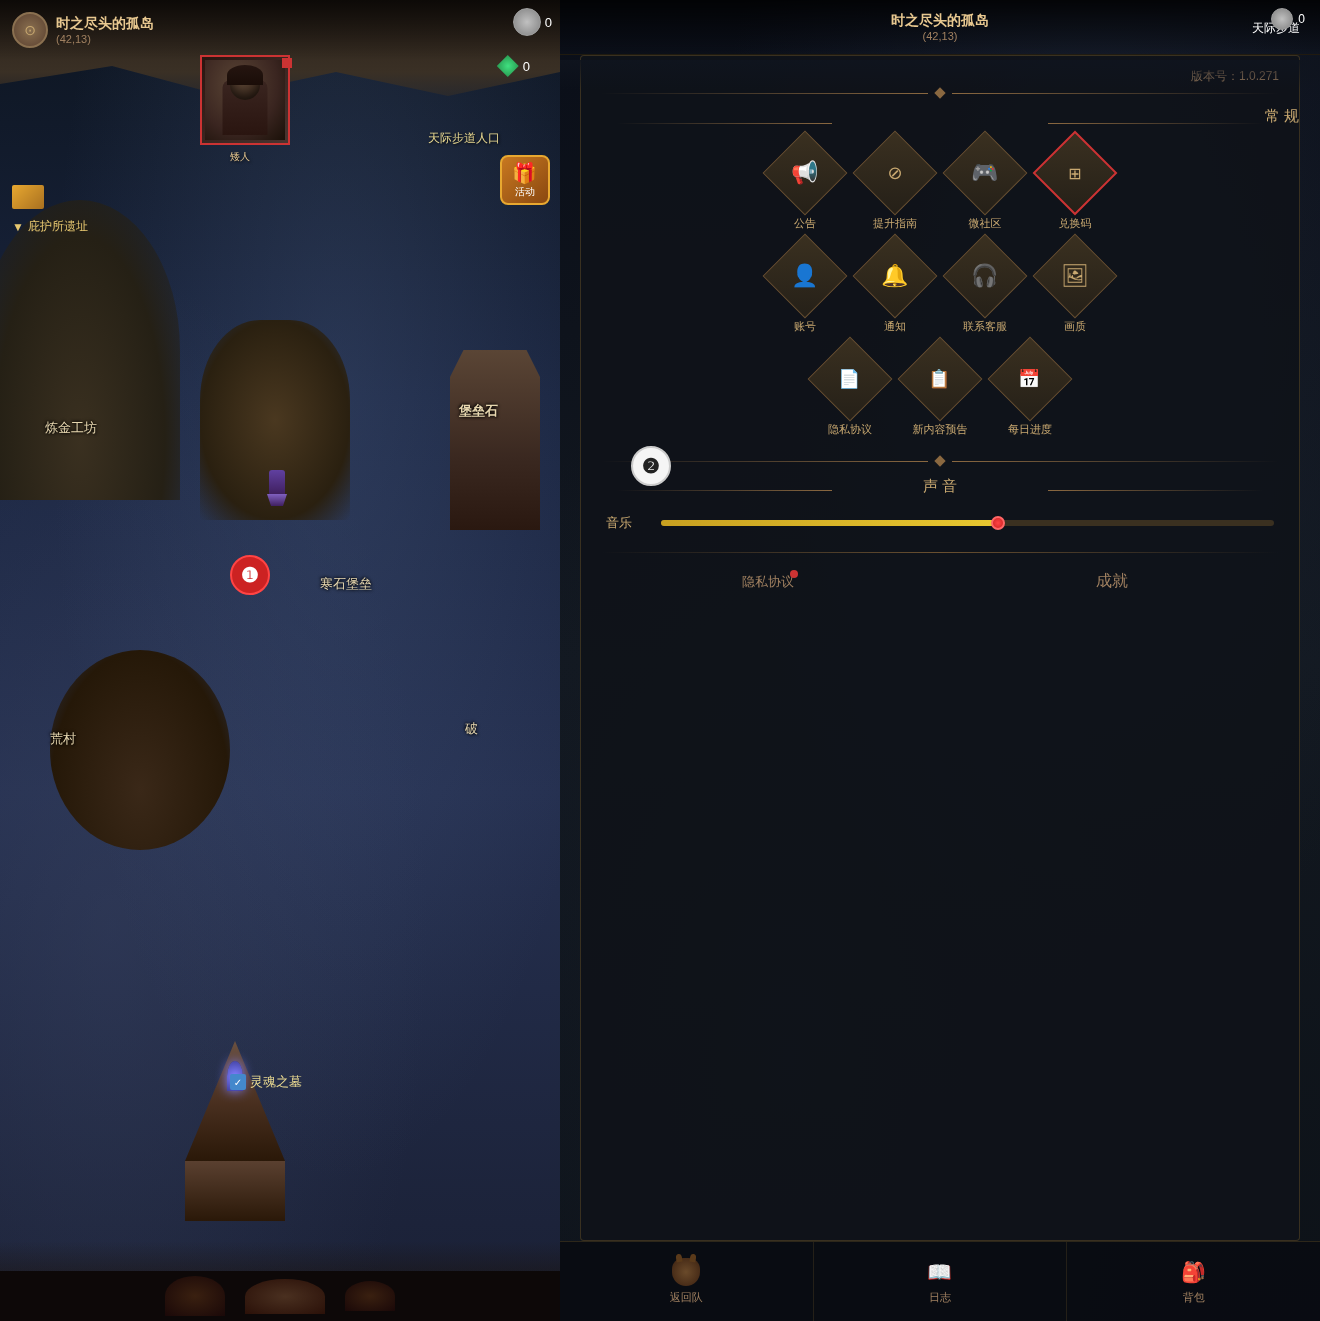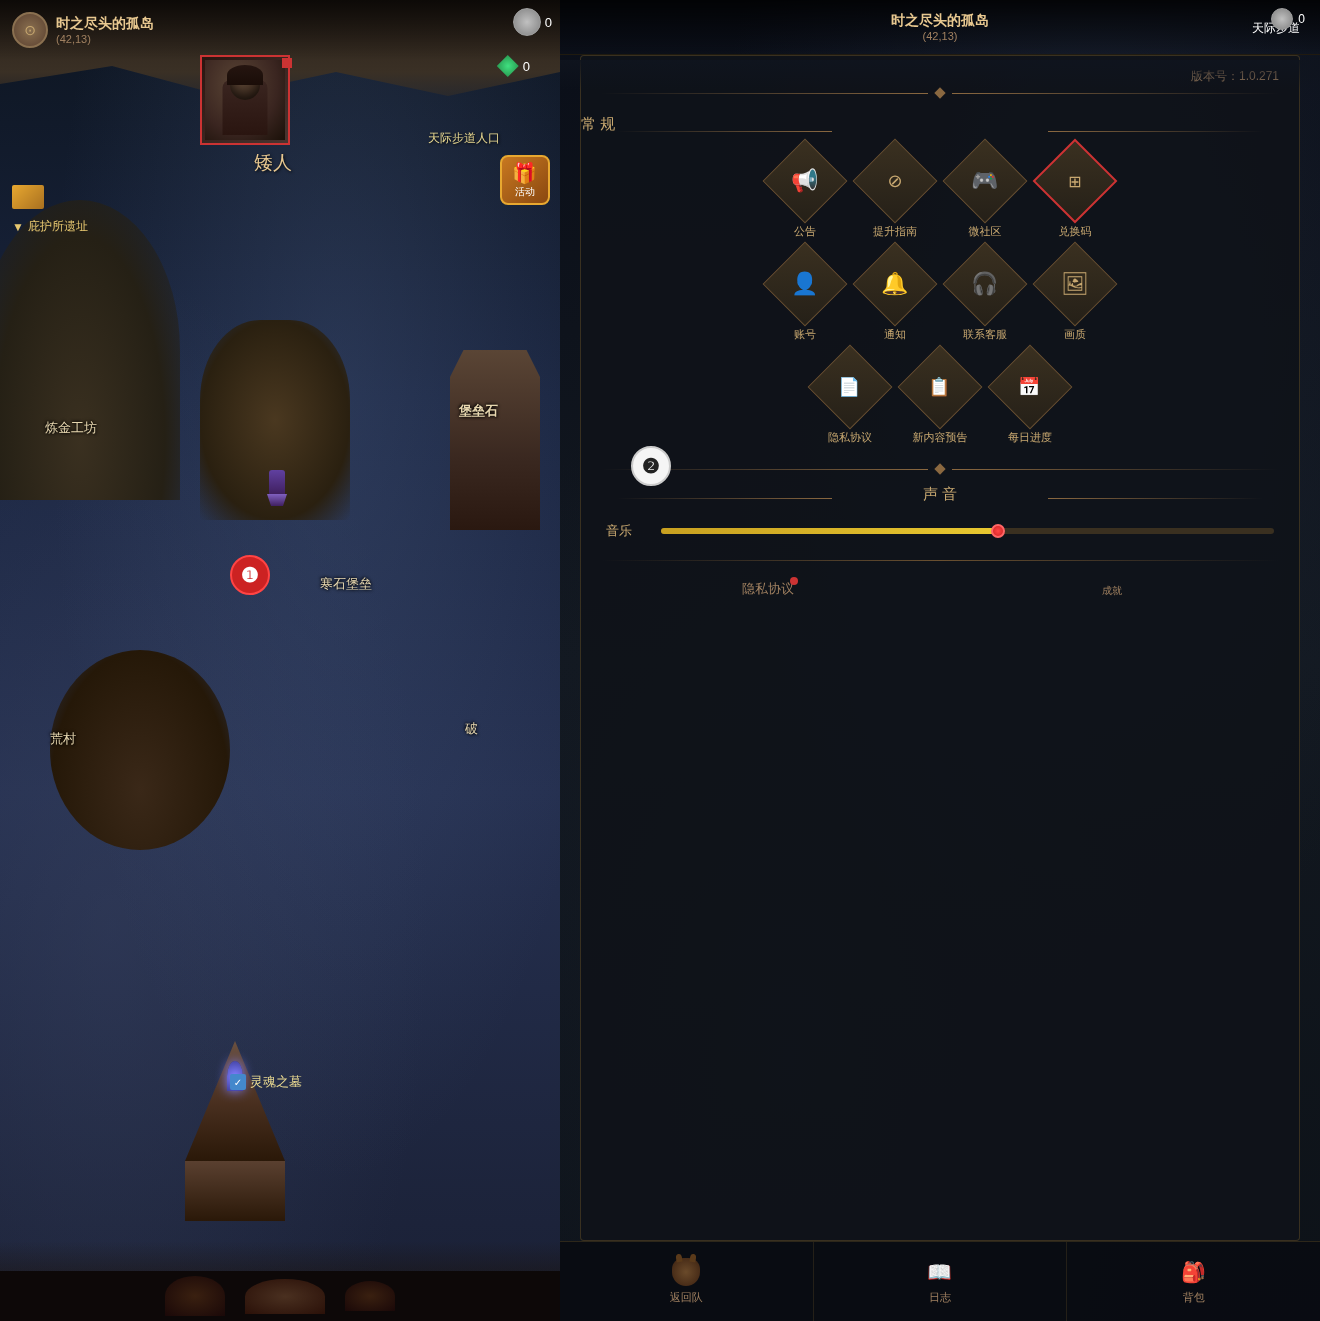--- a/index.html
+++ b/index.html
@@ -309,26 +309,25 @@
     }
 
     .settings-version {
       text-align: right;
       color: #a08060;
       font-size: 12px;
       padding: 12px 20px 4px;
     }
 
     .settings-section-title {
-      text-align: left;
+      text-align: right;
       color: #c8a870;
       font-size: 15px;
       padding: 6px 0 12px;
       position: relative;
-      margin-top: 8px;
     }
 
     .settings-section-title::before,
     .settings-section-title::after {
       content: '';
       position: absolute;
       top: 50%;
       width: 30%;
       height: 1px;
       background: linear-gradient(90deg, transparent, #8a6840);
@@ -556,22 +555,22 @@
 
   <div style="position:absolute; top:58px; left:282px; width:10px; height:10px;
     background:#cc3333; border-radius:50;">
   </div>
 
   <div class="top-right-currency">
     <div class="currency-icon"></div>
     <span class="currency-value">0</span>
   </div>
 
-  <div style="position:absolute; top:150px; left:230px; color:#e8c890; font-size:19px;
-    text-shadow:1px 1px 3px rgba(0,0,0,0.9);margin-left:24px;">矮人</div>
+  <div style="position:absolute; top:150px; left:230px; color:#e8c890; font-size:10px;
+    text-shadow:1px 1px 3px rgba(0,0,0,0.9);">矮人</div>
 
   <div class="gem-currency">
     <div class="gem-icon"></div>
     <span class="gem-value">0</span>
   </div>
 
   <div style="position:absolute; top:130px; right:60px; color:#e8d890; font-size:12px;
     text-shadow:1px 1px 3px rgba(0,0,0,0.9); max-width:80px; text-align:right;">
     <span>天际步道人口</span>
   </div>
@@ -771,21 +770,21 @@
 
     <div style="display:flex; align-items:center; padding:8px 15px;">
 
       <div style="flex:1; text-align:center; position:relative; cursor:pointer;">
         <span style="color:#a08060; font-size:13px;">隐私协议</span>
         <div style="position:absolute; top:-2px; right:calc(50% - 30px); width:8px; height:8px;
           background:#cc3333; border-radius:50%;"></div>
       </div>
 
       <div style="flex:1; text-align:center; cursor:pointer;">
-        <span style="color:#a08060; font-size:10px;">成就</span>
+        <span style="color:#a08060; font-size:16px;">成就</span>
       </div>
 
     </div>
 
   </div>
 
   <div class="bottom-tabs">
     <div class="bottom-tab">
       <div class="bottom-tab-icon">
 

